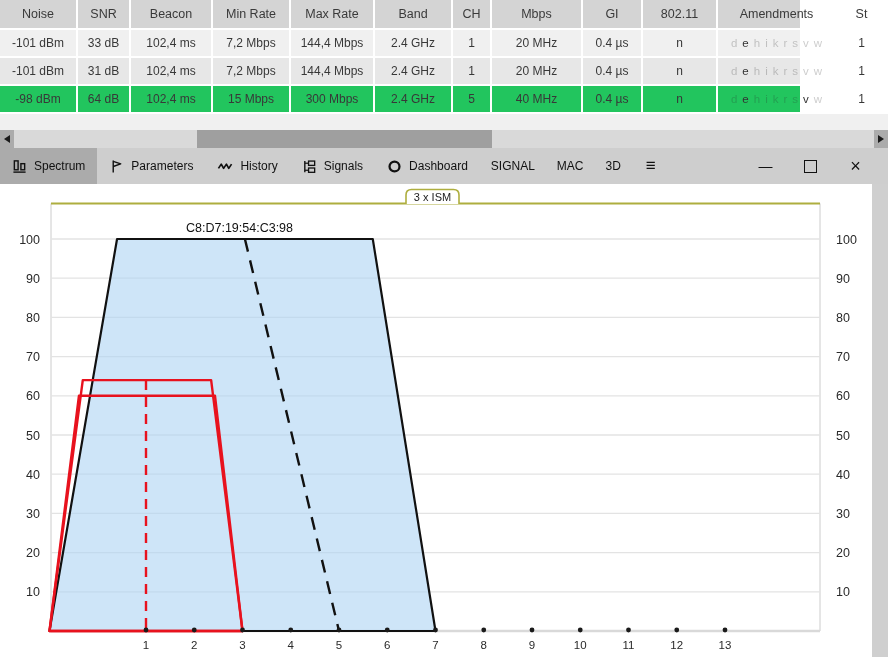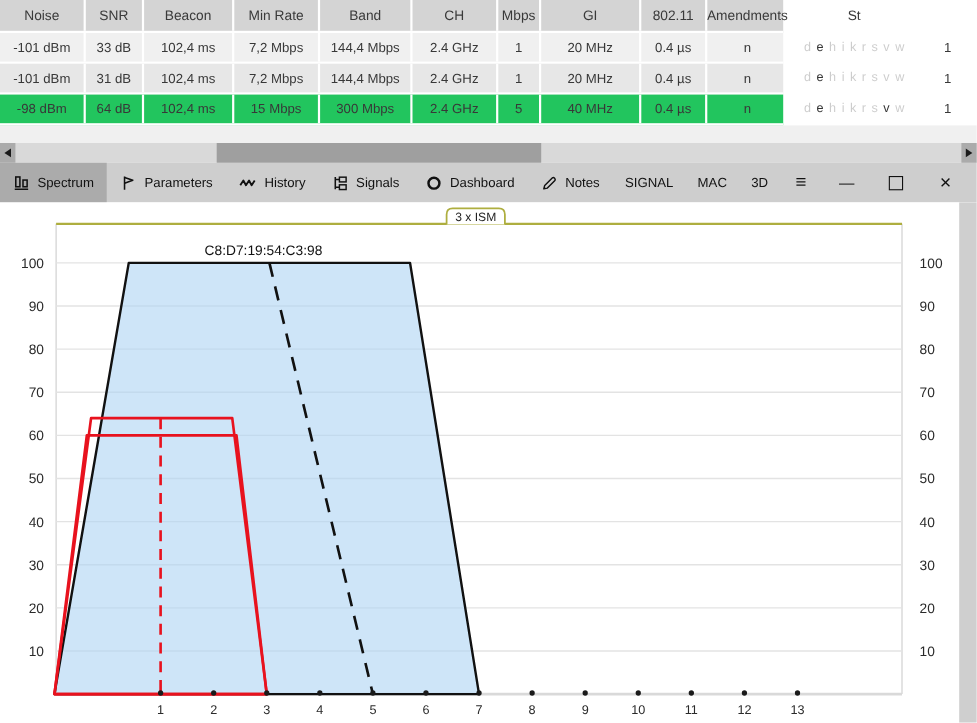--- a/index.html
+++ b/index.html
@@ -1,21 +1,21 @@
 <!DOCTYPE html>
 <html><head>
 <meta charset="utf-8">
 <style>
   html,body{margin:0;padding:0;}
   body{width:888px;height:657px;overflow:hidden;background:#fff;
        font-family:"Liberation Sans",sans-serif;position:relative;}
   .stage{position:absolute;top:0;left:0;width:888px;height:657px;}
 
   
-  .sigtable{position:absolute;top:0;left:0;width:712px;}
+  .sigtable{position:absolute;top:0;left:0;width:800px;}
   .trow{display:grid;grid-template-columns:78px 53px 82px 78px 84px 78px 39px 91px 60px 75px 119px 51px;
         border-bottom:2px solid #fff;box-sizing:border-box;}
   .trow.header{background:#d4d4d4;height:30px;}
   .trow.r-even{background:#f0f0f0;height:28px;}
   .trow.r-odd{background:#e7e7e7;height:28px;}
   .trow.sel{background:#22c55e;height:28px;}
   .cell{display:flex;align-items:center;justify-content:center;
         border-right:2px solid #fff;box-sizing:border-box;
         font-size:12px;color:#383838;white-space:nowrap;overflow:hidden;}
   .header .cell{font-size:12.5px;color:#3a3a3a;}
@@ -57,20 +57,21 @@
 <body>
 
 <div class="stage">
 
   <div class="sigtable">
       <div class="trow header">
         <div class="cell">Noise</div>
         <div class="cell">SNR</div>
         <div class="cell">Beacon</div>
         <div class="cell">Min Rate</div>
+        <div class="cell">Max Rate</div>
         <div class="cell">Band</div>
         <div class="cell">CH</div>
         <div class="cell">Mbps</div>
         <div class="cell">GI</div>
         <div class="cell">802.11</div>
         <div class="cell">Amendments</div>
         <div class="cell">St</div>
       </div>
       <div class="trow r-even">
         <div class="cell">-101 dBm</div>
@@ -197,28 +198,20 @@
         </span>
         <span>Signals</span>
       </div>
       <div class="tab">
         <span>
           <svg width="15" height="15" viewBox="0 0 16 16">
             <circle cx="8" cy="8" r="5.3" fill="none" stroke="#111" stroke-width="2.4"></circle>
           </svg>
         </span>
         <span>Dashboard</span>
-      </div>
-      <div class="tab">
-        <span>
-          <svg width="15" height="15" viewBox="0 0 16 16">
-            <path d="M2.5,13.5 L3.4,10.2 L10.7,2.9 a1.9,1.9 0 0 1 2.6,2.6 L6,12.8 Z" fill="none" stroke="#111" stroke-width="1.4" stroke-linejoin="round"></path>
-          </svg>
-        </span>
-        <span>Notes</span>
       </div>
       <div class="tab texttab">
         <span>SIGNAL</span>
       </div>
       <div class="tab texttab">
         <span>MAC</span>
       </div>
       <div class="tab texttab">
         <span>3D</span>
       </div>

